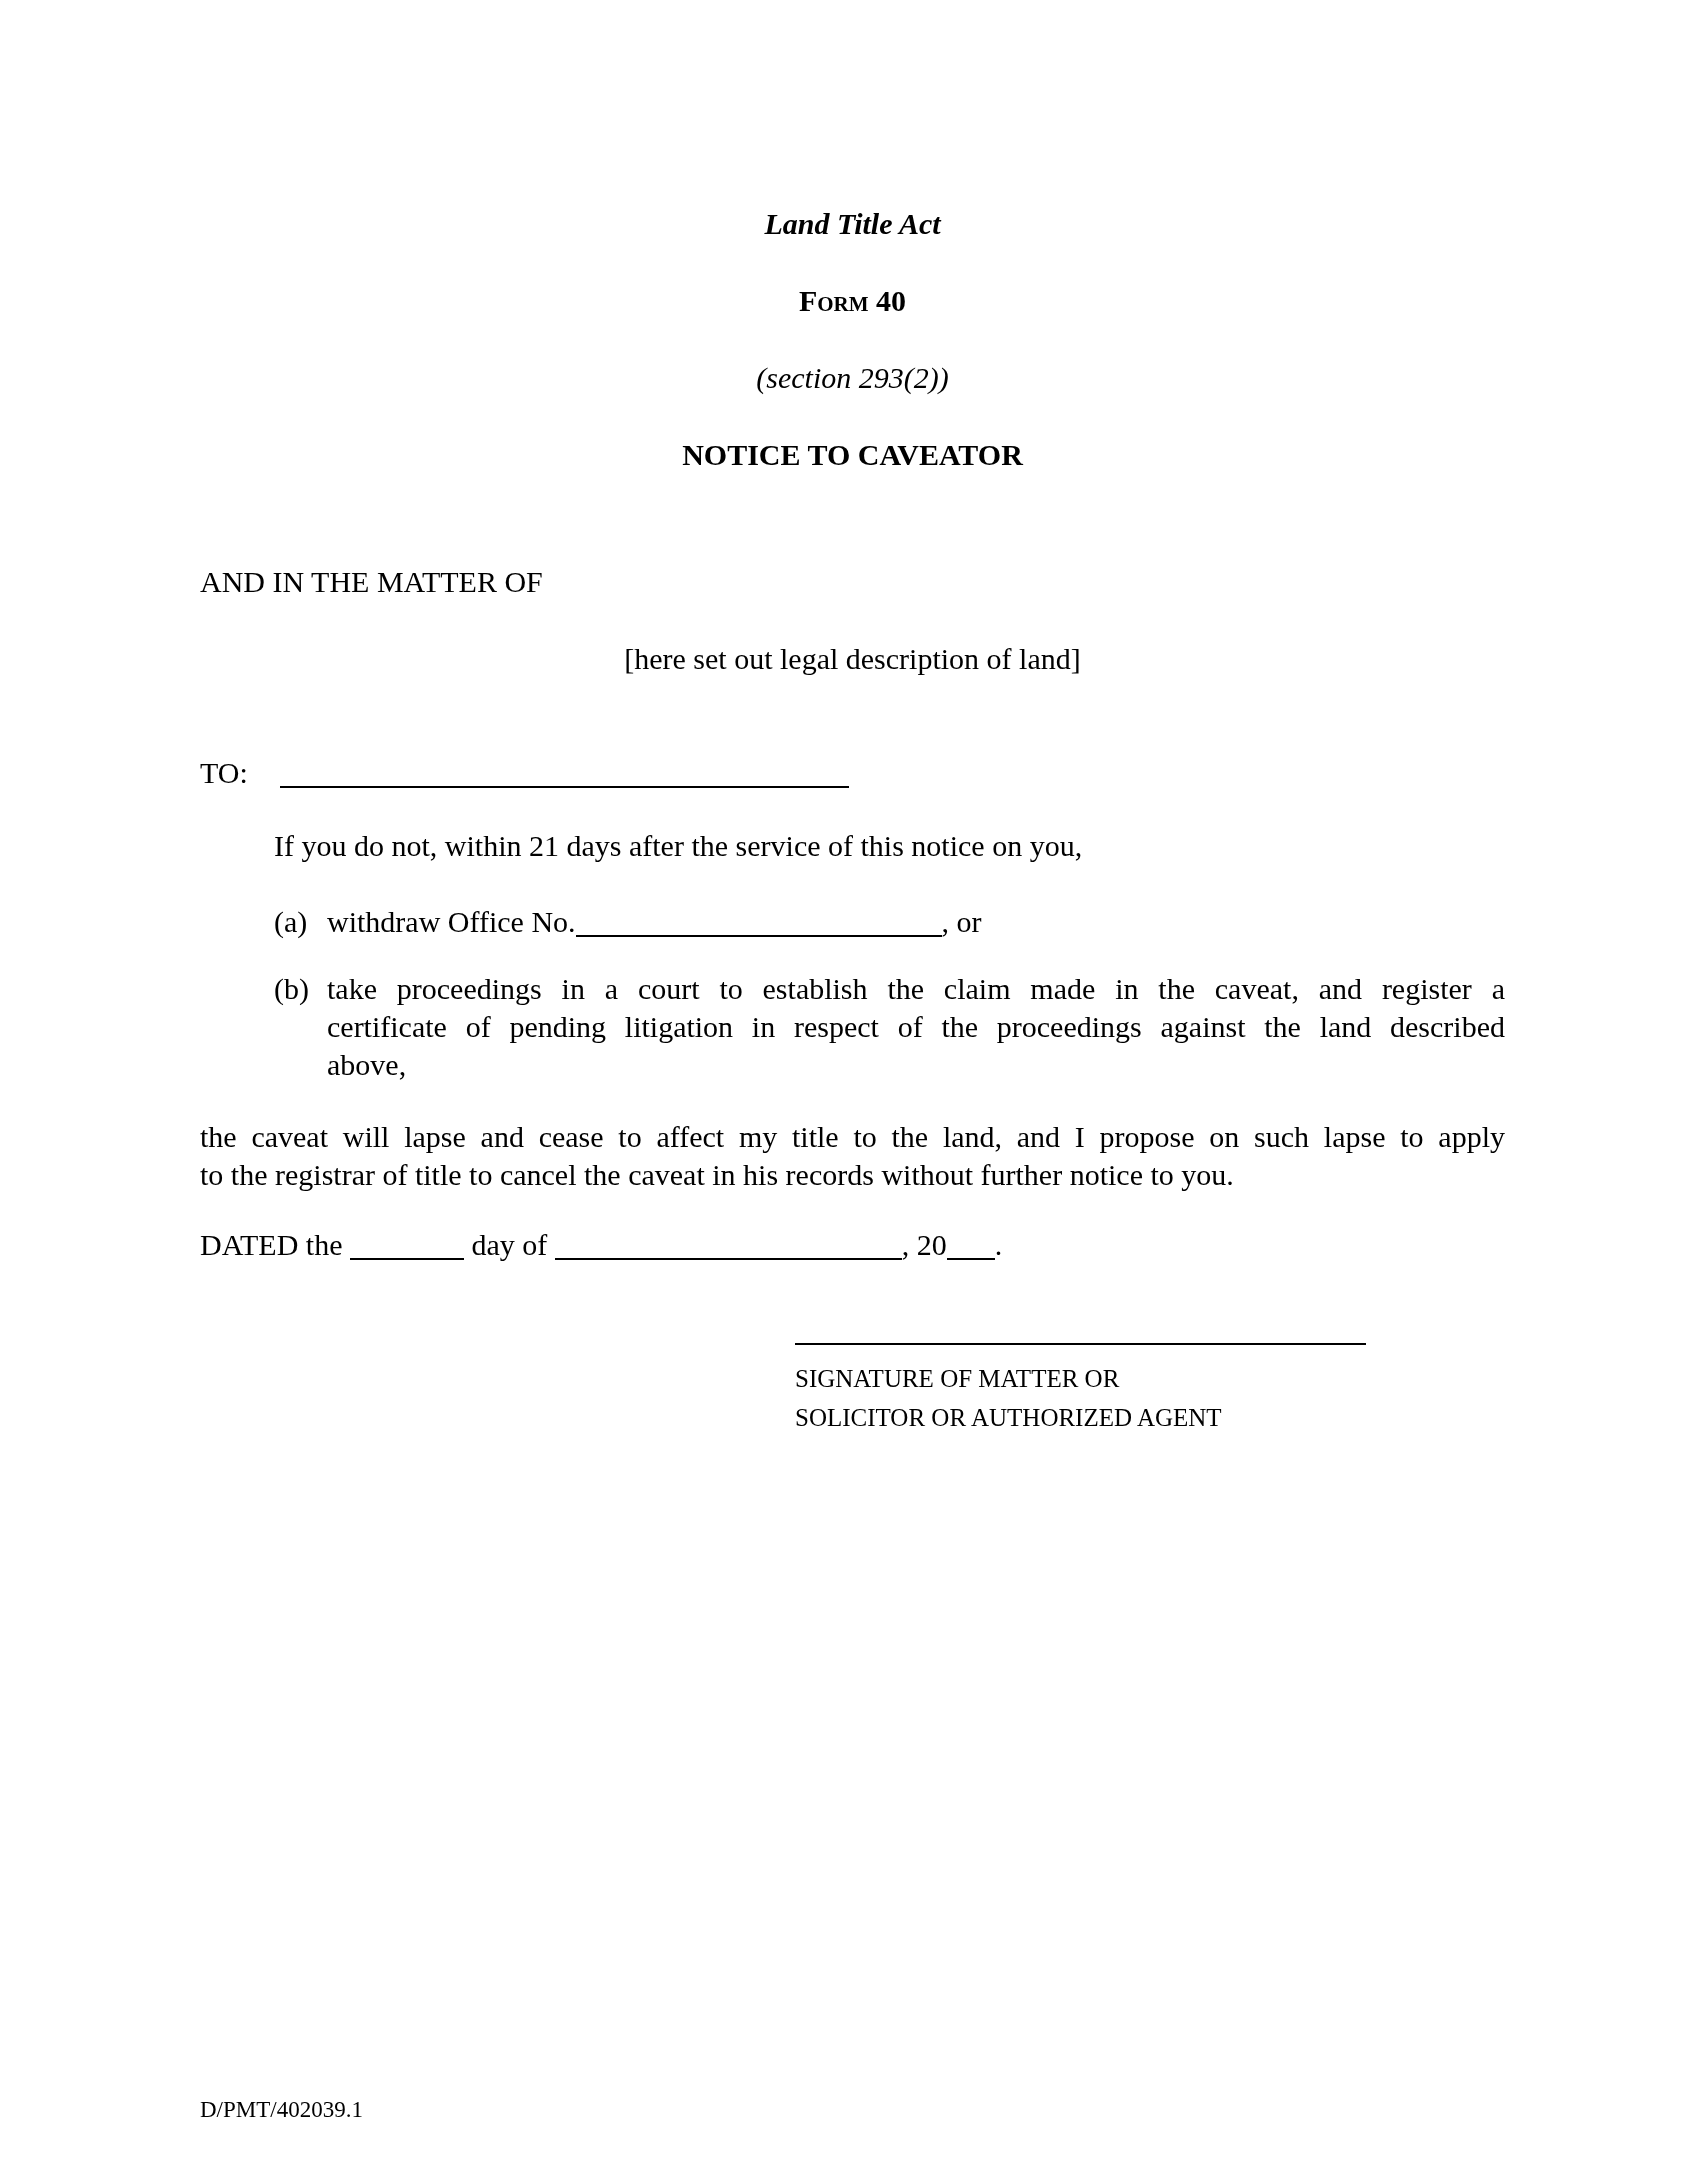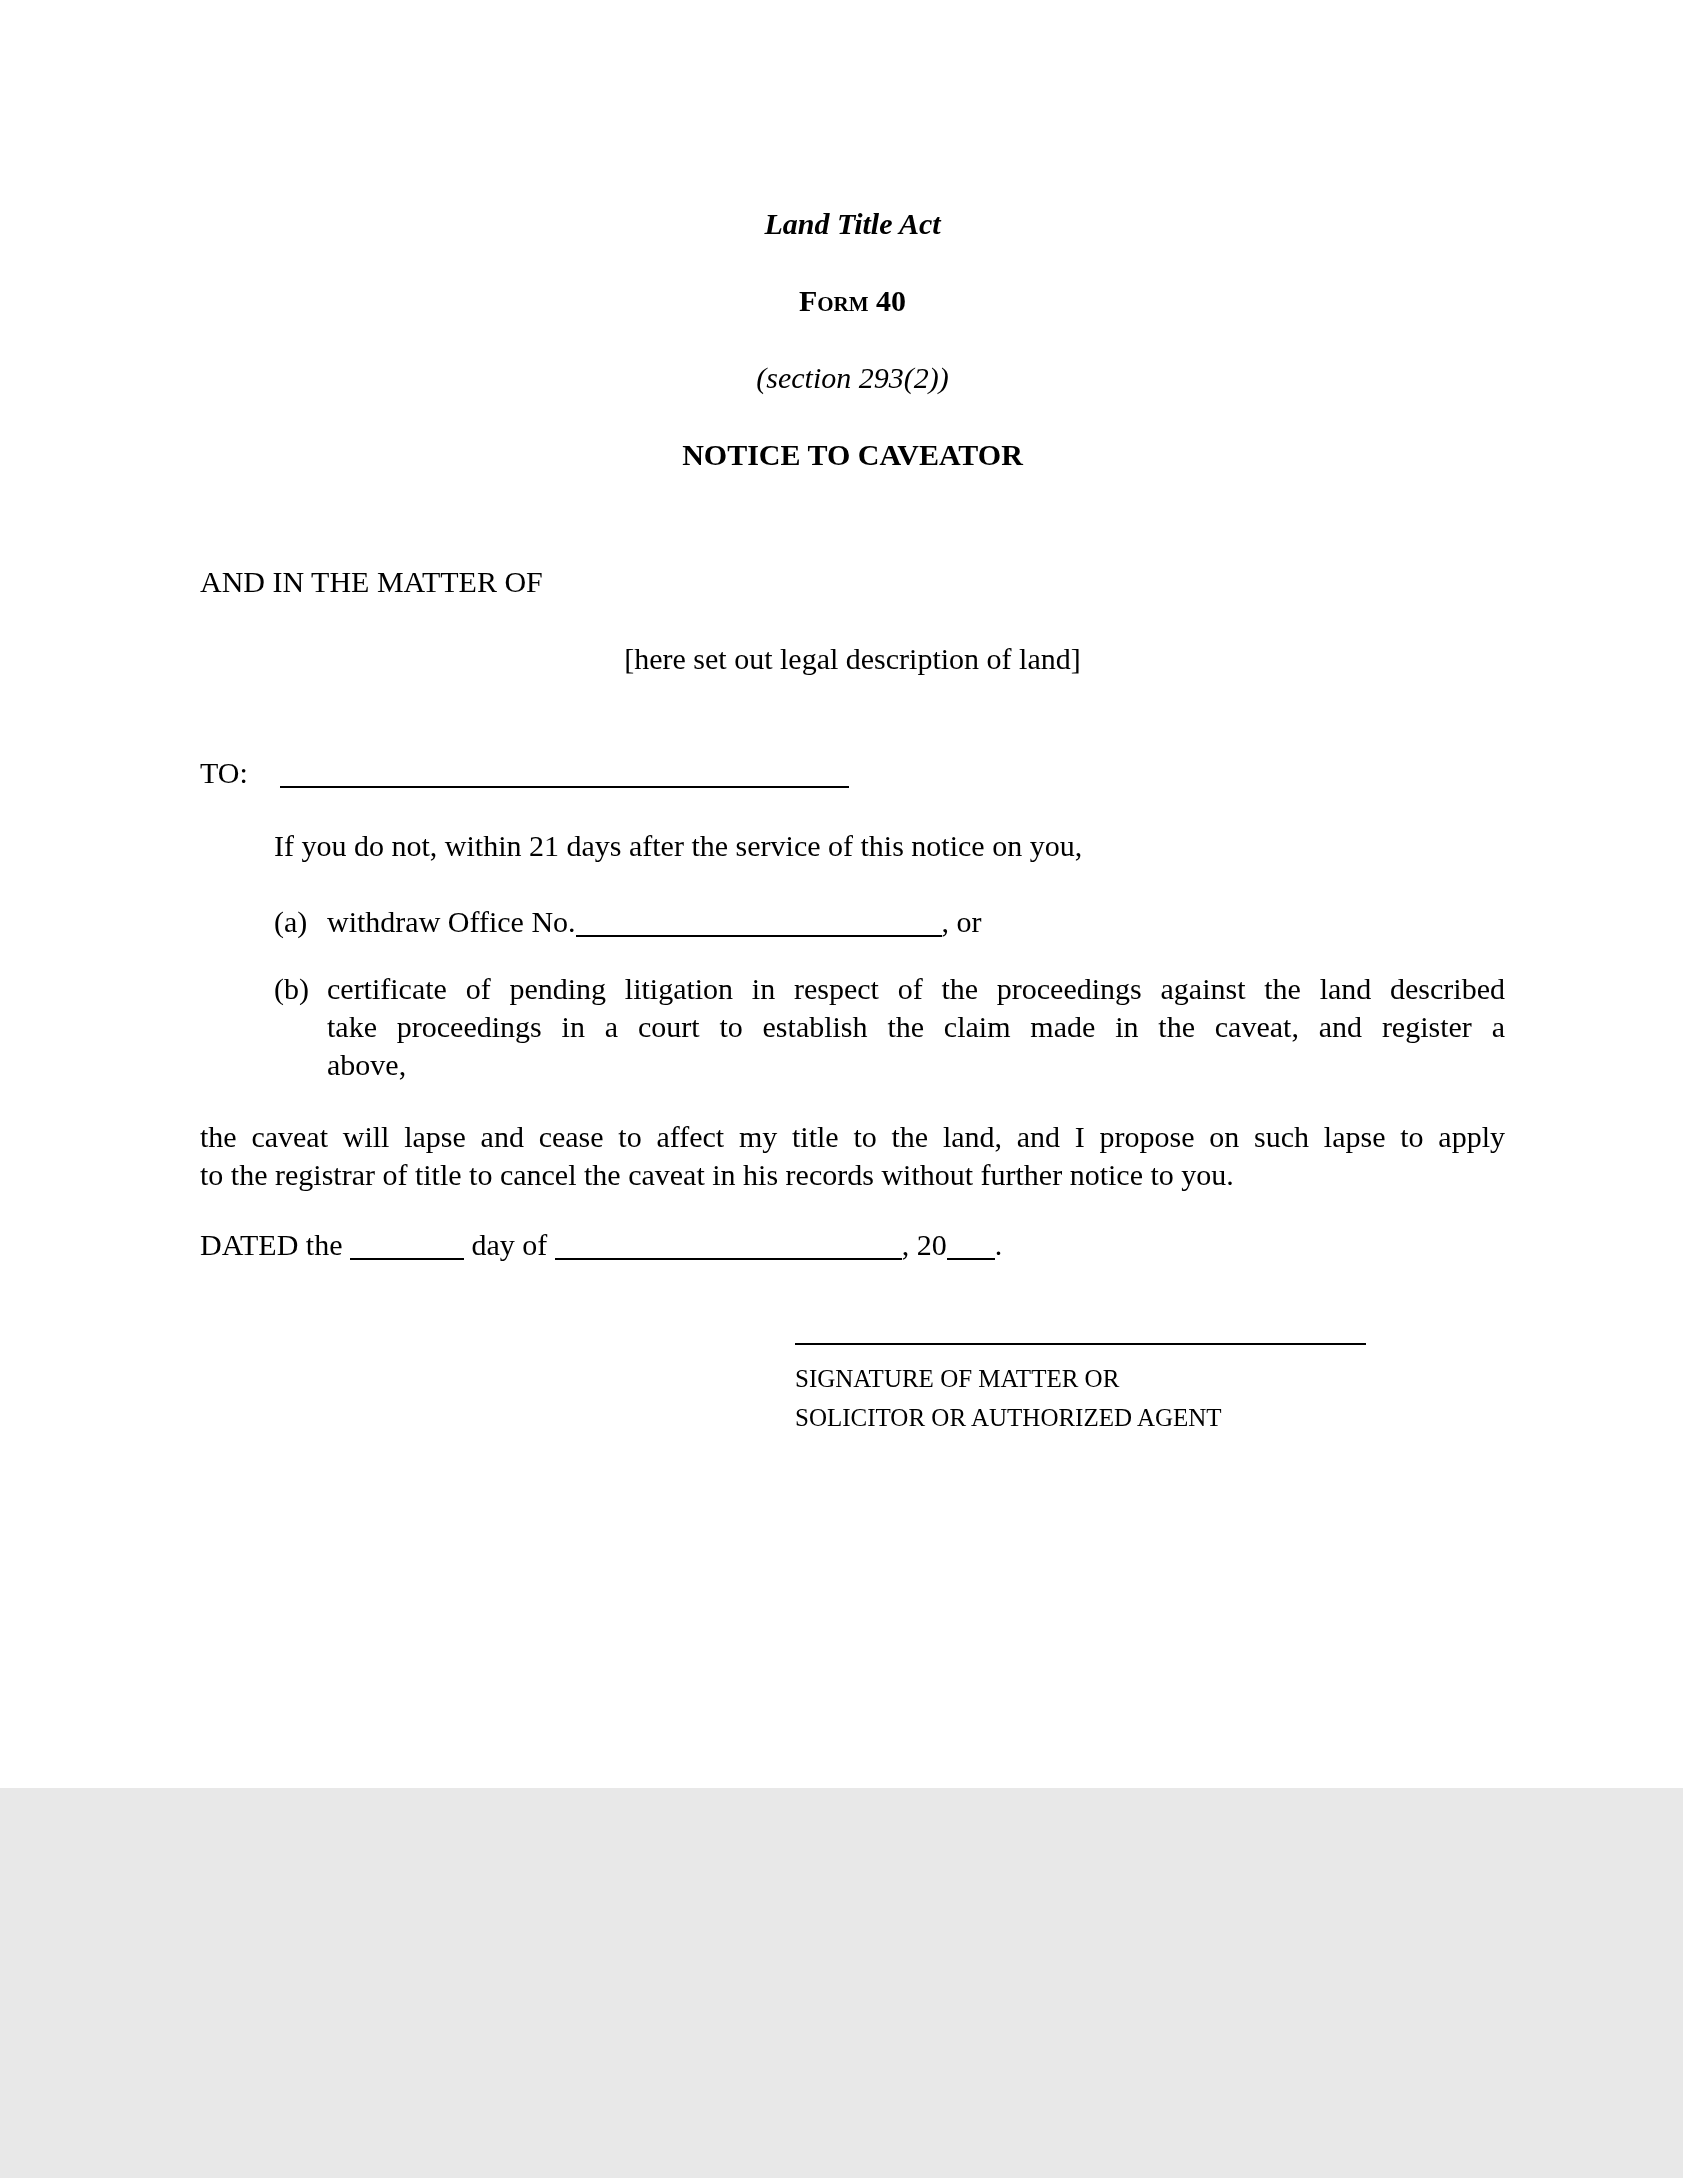--- a/index.html
+++ b/index.html
@@ -1,19 +1,19 @@
 <!DOCTYPE html>
 <html><head>
 <meta charset="utf-8">
 <style>
   html, body { margin: 0; padding: 0; background: #e8e8e8; }
   .page {
     position: relative;
     width: 1683px;
-    height: 1788px;
+    height: 2178px;
     background: #ffffff;
     font-family: "Liberation Serif", "DejaVu Serif", serif;
     font-size: 30px;
     color: #000000;
     overflow: hidden;
   }
   .content {
     position: absolute;
     left: 200px;
     top: 205px;
@@ -94,22 +94,22 @@
 
     <div class="p-intro">If you do not, within 21 days after the service of this notice on you,</div>
 
     <div class="item item-a">
       <span class="marker">(a)</span>
       <span>withdraw Office No.</span><span class="blank w-caveat"></span><span>, or</span>
     </div>
 
     <div class="item item-b">
       <span class="marker">(b)</span>
+      <div class="justify-full">take proceedings in a court to establish the claim made in the caveat, and register a</div>
       <div class="justify-full">certificate of pending litigation in respect of the proceedings against the land described</div>
-      <div class="justify-full">take proceedings in a court to establish the claim made in the caveat, and register a</div>
       <div>above,</div>
     </div>
 
     <div class="p-consequence">
       <div class="justify-full">the caveat will lapse and cease to affect my title to the land, and I propose on such lapse to apply</div>
       <div>to the registrar of title to cancel the caveat in his records without further notice to you.</div>
     </div>
 
     <div>
       <span>DATED the</span>

